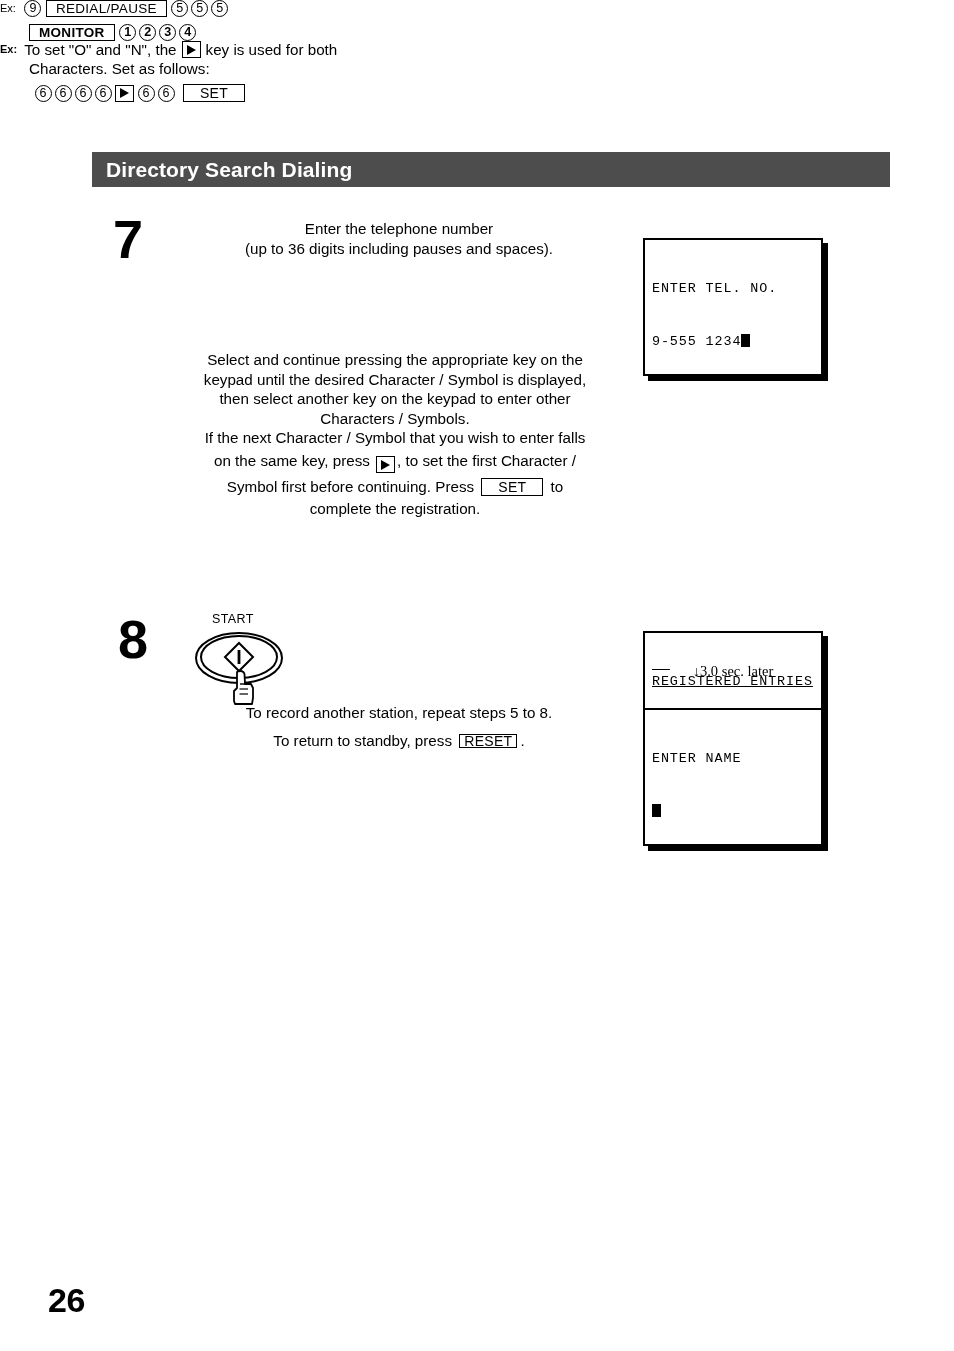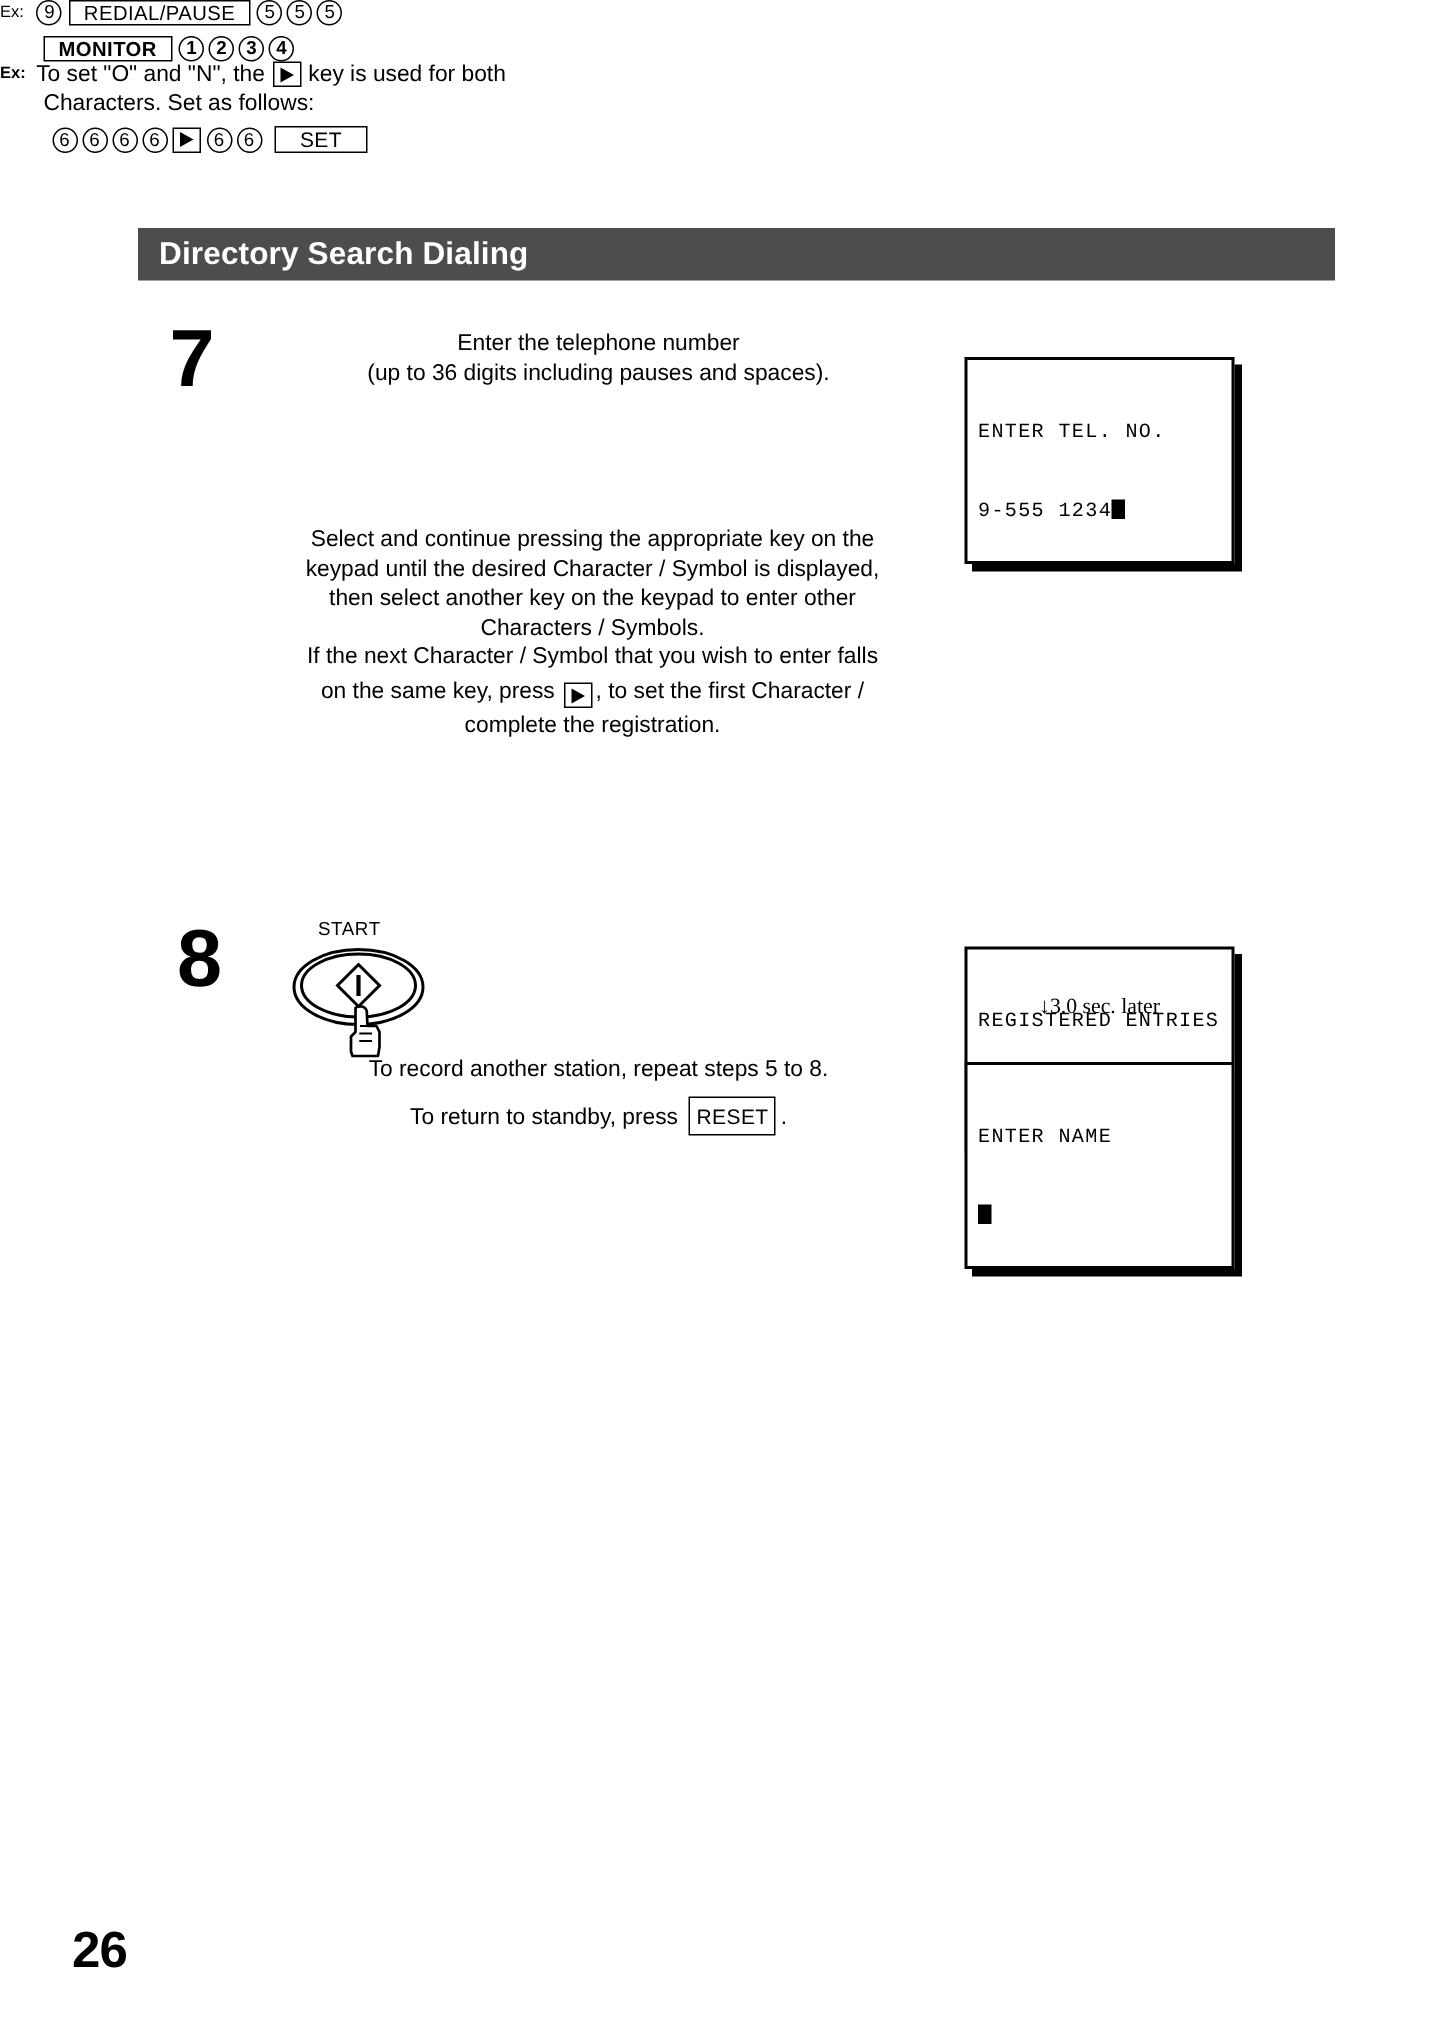--- a/index.html
+++ b/index.html
@@ -108,21 +108,21 @@
     border: 1.4px solid #000;
     font-size: 13.5px;
     line-height: 1;
     box-sizing: border-box;
     padding: 0 5px;
     margin: 0 3px;
     letter-spacing: 0.3px;
   }
   .key-box.wide { padding: 0 9px; }
   .key-box.set  { width: 62px; padding: 0; height: 18px; font-size: 14px;}
-  .key-box.reset{ padding: 0 4px; height: 26px; font-size: 14px;}
+  .key-box.reset{ padding: 0 4px; height: 14px; font-size: 14px;}
 
   
   .key-arrow {
     display: inline-flex;
     align-items: center;
     justify-content: center;
     width: 19px;
     height: 17px;
     border: 1.6px solid #000;
     box-sizing: border-box;
@@ -167,21 +167,21 @@
     box-sizing: border-box;
     padding: 5px 7px 6px 7px;
     font-family: "Liberation Mono", monospace;
     font-size: 13.4px;
     line-height: 17.5px;
     letter-spacing: 0.9px;
     white-space: pre;
     margin-top: 20px;
   }
   #lcd1 { left: 643px; top: 218px; width: 180px; }
-  #lcd2 { left: 643px; top: 611px; width: 180px; }
+  #lcd2 { left: 643px; top: 611px; width: 180px; text-decoration: underline; }
   #lcd3 { left: 643px; top: 688px; width: 180px; }
 
   .cursor-block {
     display: inline-block;
     width: 9px;
     height: 13px;
     background: #000;
     vertical-align: -2px;
   }
 
@@ -242,20 +242,25 @@
   <div class="body-text" id="p-select">
     <div class="para-line">Select and continue pressing the appropriate key on the</div>
     <div class="para-line">keypad until the desired Character / Symbol is displayed,</div>
     <div class="para-line">then select another key on the keypad to enter other</div>
     <div class="para-line">Characters / Symbols.</div>
     <div class="para-line">If the next Character / Symbol that you wish to enter falls</div>
     <div class="para-line" style="margin-top:3px;">
       <span>on the same key, press</span>
       <span class="key-arrow inline-arrow"></span><span>, to set the first Character /</span>
     </div>
+    <div class="para-line" style="margin-top:6px;">
+      <span>Symbol first before continuing.  Press</span>
+      <span class="key-box set">SET</span>
+      <span>to</span>
+    </div>
     <div class="para-line" style="margin-top:3px;">complete the registration.</div>
   </div>
 
   <div id="ex-block-2">
     <div class="keyrow">
       <span class="ex-label ex-label-bold">Ex:</span>
       <span style="font-size:15.2px;">To set "O" and "N", the</span>
       <span class="key-arrow" style="margin:0 5px;"></span>
       <span style="font-size:15.2px;">key is used for both</span>
     </div>

